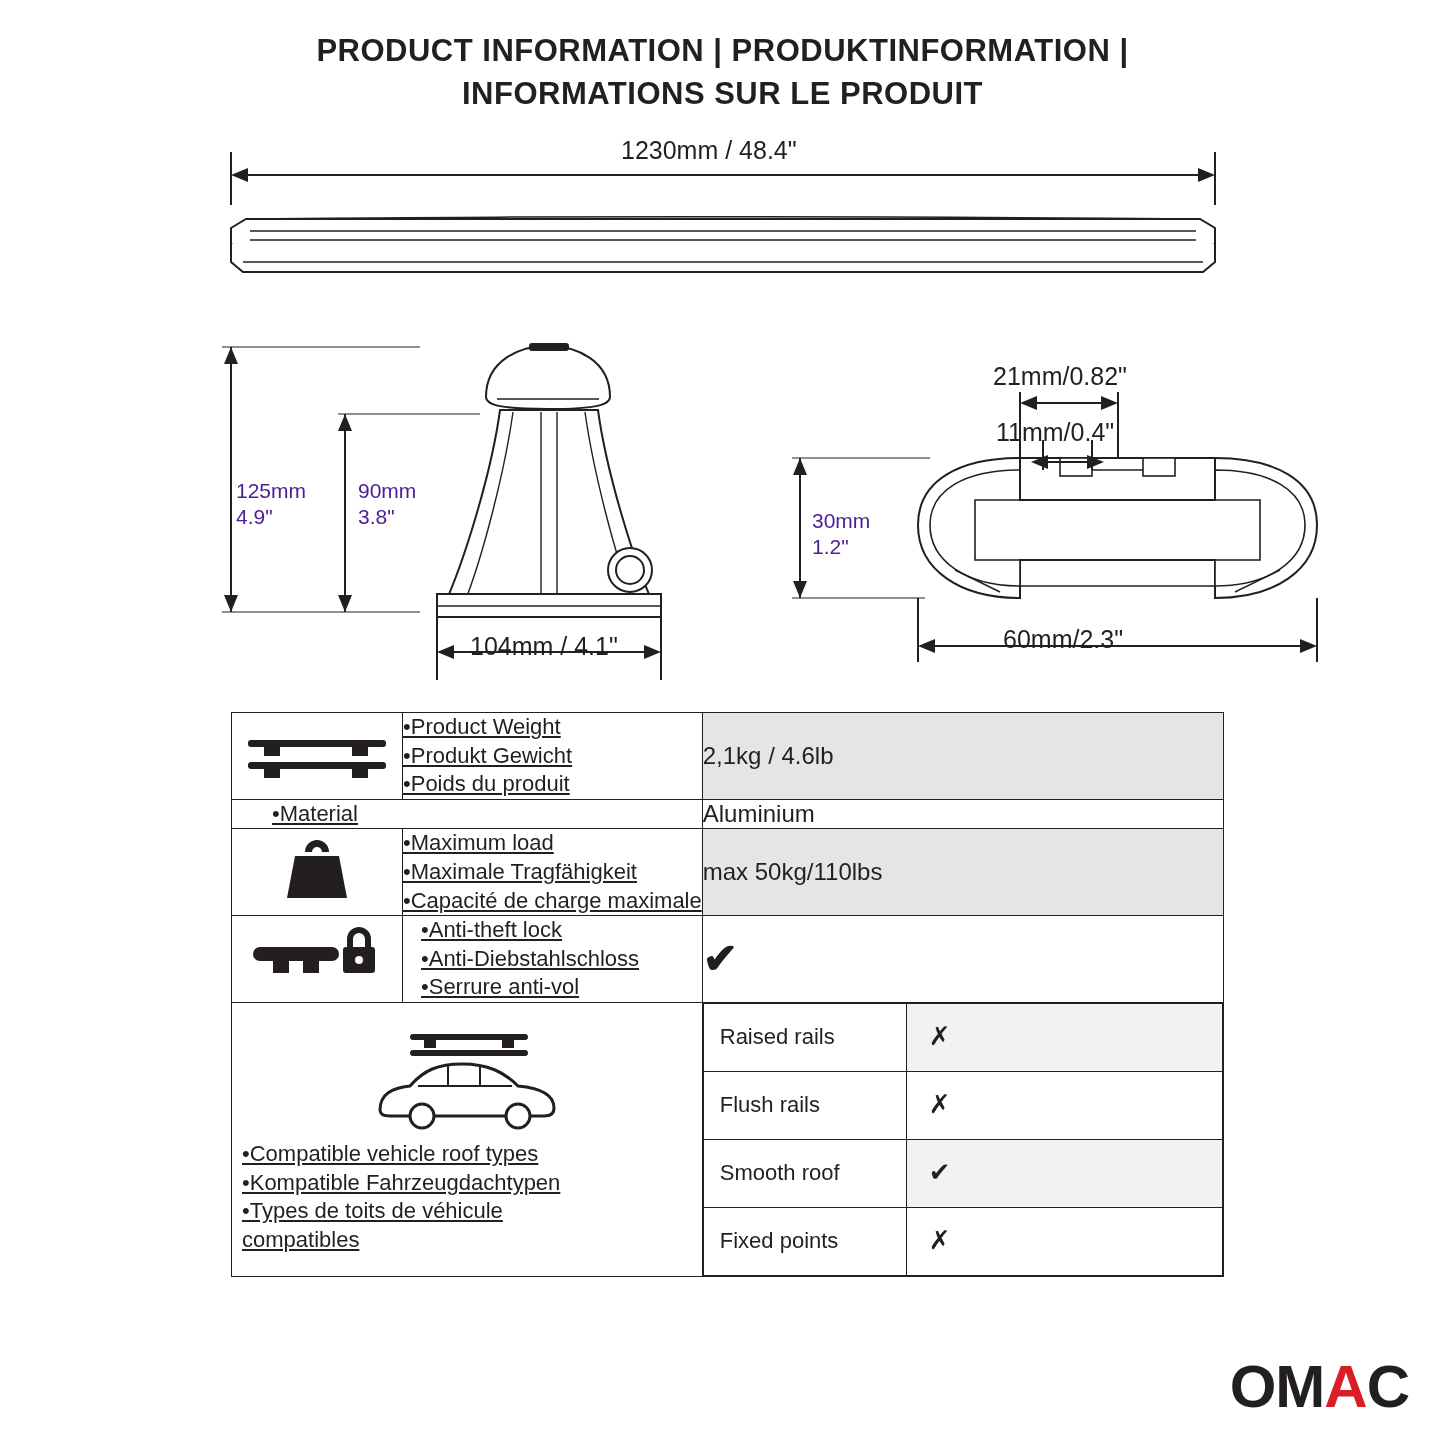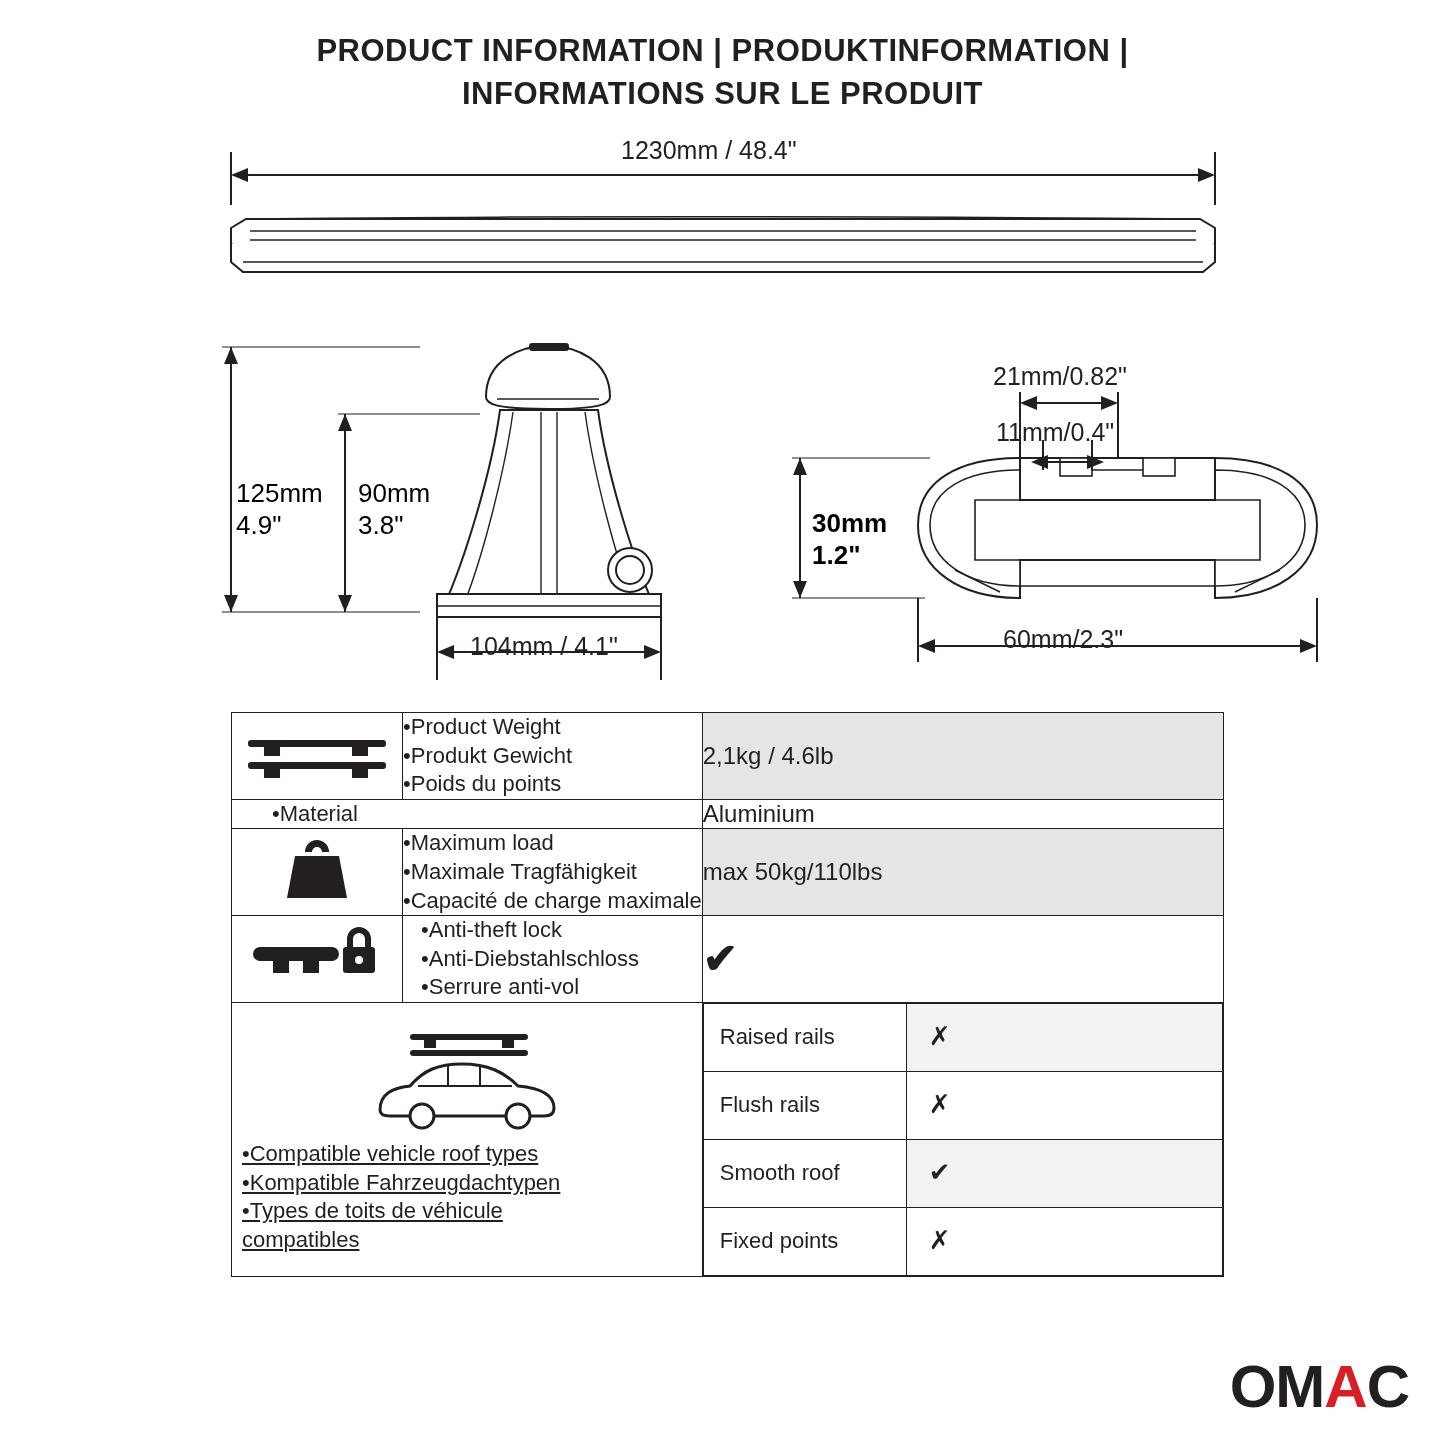--- a/index.html
+++ b/index.html
@@ -40,23 +40,23 @@
   
   .dim {
     position: absolute;
     font-size: 23px;
     color: #231f20;
     white-space: nowrap;
   }
   .dim.big { font-size: 25px; }
   .dim2 {
     position: absolute;
-    font-size: 26px;
+    font-size: 21px;
     line-height: 1.22;
-    color: #000000;
+    color: #4c1d95;
     white-space: nowrap;
   }
 
   
   .svg-layer {
     position: absolute;
     top: 0; left: 0;
     width: 1445px;
     height: 1445px;
     pointer-events: none;
@@ -87,21 +87,21 @@
     line-height: 1.30;
     font-size: 22px;
   }
   .cell-value {
     padding-left: 22px;
     font-size: 24px;
     background: #e5e5e5;
   }
   .cell-value.white { background: #ffffff; }
   .bullet-list { margin: 0; }
-  .bullet-list div { white-space: nowrap; }
+  .bullet-list div { white-space: nowrap; text-decoration: underline; }
   .check {
     font-size: 42px;
     line-height: 1;
     font-weight: bold;
   }
   .cross {
     font-size: 26px;
     line-height: 1;
   }
 
@@ -275,21 +275,21 @@
   <div class="dim2" style="left:358px; top:478px;">
     <div>90mm</div>
     <div>3.8"</div>
   </div>
 
   <div class="dim big" style="left:470px; top:632px;">104mm / 4.1"</div>
 
   <div class="dim big" style="left:993px; top:362px;">21mm/0.82"</div>
   <div class="dim big" style="left:996px; top:418px;">11mm/0.4"</div>
 
-  <div class="dim2" style="left:812px; top:508px;font-weight:bold;">
+  <div class="dim2" style="left:812px; top:508px;">
     <div>30mm</div>
     <div>1.2"</div>
   </div>
 
   <div class="dim big" style="left:1003px; top:625px;">60mm/2.3"</div>
 
   <table class="spec-table">
     <tbody>
 
       <tr>
@@ -302,21 +302,21 @@
               <rect x="6" y="40" width="138" height="7" rx="3"></rect>
               <rect x="22" y="47" width="16" height="9"></rect>
               <rect x="110" y="47" width="16" height="9"></rect>
             </g>
           </svg>
         </td>
         <td class="cell-label">
           <div class="bullet-list">
             <div>•Product Weight</div>
             <div>•Produkt Gewicht</div>
-            <div>•Poids du points</div>
+            <div>•Poids du produit</div>
           </div>
         </td>
         <td class="cell-value">2,1kg / 4.6lb</td>
       </tr>
 
       <tr>
         <td class="cell-label" colspan="2">
           <div class="bullet-list" style="padding-left:40px;">
             <div>•Material</div>
           </div>

